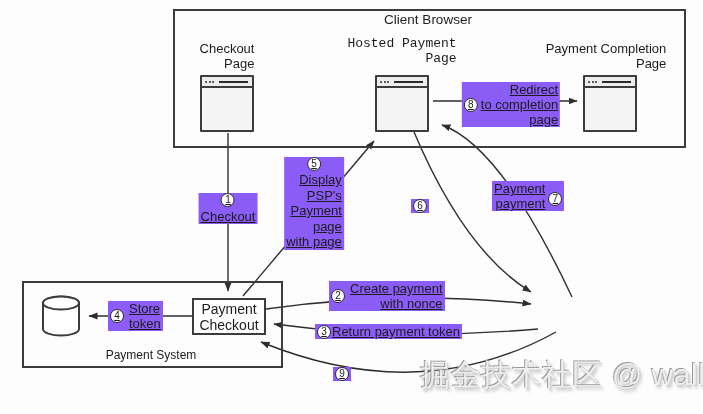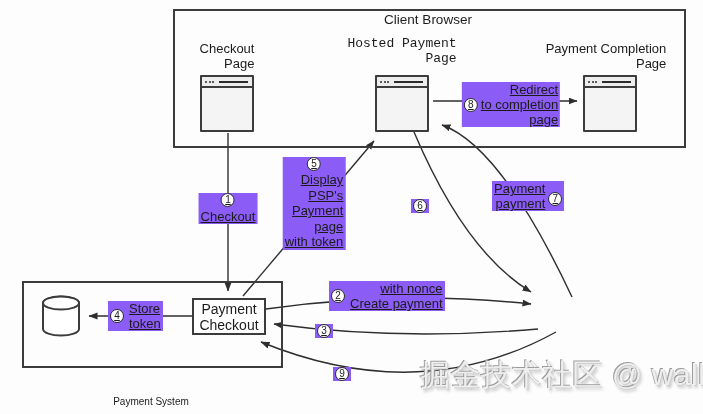--- a/index.html
+++ b/index.html
@@ -114,61 +114,62 @@
   </div>
 
   <div class="lbl ctr bgw" style="left:314px;top:157px;line-height:15.5px;">
     <div style="display:flex;justify-content:center;margin-bottom:1px;">
       <span class="circ">5</span>
     </div>
     <div>Display</div>
     <div>PSP's</div>
     <div>Payment</div>
     <div>page</div>
-    <div>with token</div>
+    <div>with page</div>
   </div>
 
   <div class="lbl bgw row" style="left:411px;top:199px;">
     <span class="circ">6</span>
   </div>
 
   <div class="lbl bgw row" style="left:492px;top:181px;gap:3px;">
     <span class="col">
       <span>Payment</span>
       <span>payment</span>
     </span>
     <span class="circ" style="margin-top:6px;">7</span>
   </div>
 
   <div class="lbl bgw row" style="left:329px;top:281px;">
     <span class="circ">2</span>
     <span class="col">
+      <span>Create payment</span>
       <span>with nonce</span>
-      <span>Create payment</span>
     </span>
   </div>
 
   <div class="lbl bgw row" style="left:315px;top:324px;gap:1px;">
     <span class="circ">3</span>
+    <span>Return payment token</span>
   </div>
 
   <div class="lbl bgw row" style="left:108px;top:301px;text-align:left;">
     <span class="circ">4</span>
     <span class="col" style="align-items:flex-start;justify-content:flex-end;">
       <span>Store</span>
       <span>token</span>
     </span>
   </div>
 
   <div class="lbl bgw row" style="left:333px;top:367px;">
     <span class="circ">9</span>
   </div>
 
   <div class="box" style="left:22px;top:281px;width:261px;height:87px;"></div>
-  <div class="lbl ctr" style="left:151px;top:348px;font-size:10px;margin-top:46px;">Payment System</div>
+  <div class="lbl ctr" style="left:151px;top:348px;font-size:12px;">Payment System</div>
 
   <svg style="position:absolute;left:40px;top:294px;z-index:3;" width="42" height="44" viewBox="0 0 42 44">
     <path d="M3,9 a18,6.5 0 0 1 36,0 v26 a18,6.5 0 0 1 -36,0 z" fill="#ffffff" stroke="#3c3c3c" stroke-width="2"></path>
     <ellipse cx="21" cy="9" rx="18" ry="6.5" fill="#ffffff" stroke="#3c3c3c" stroke-width="2"></ellipse>
   </svg>
 
   <div class="solidbox" style="left:192px;top:298px;width:74px;height:37px;">
     <div>Payment</div>
     <div>Checkout</div>
   </div>

